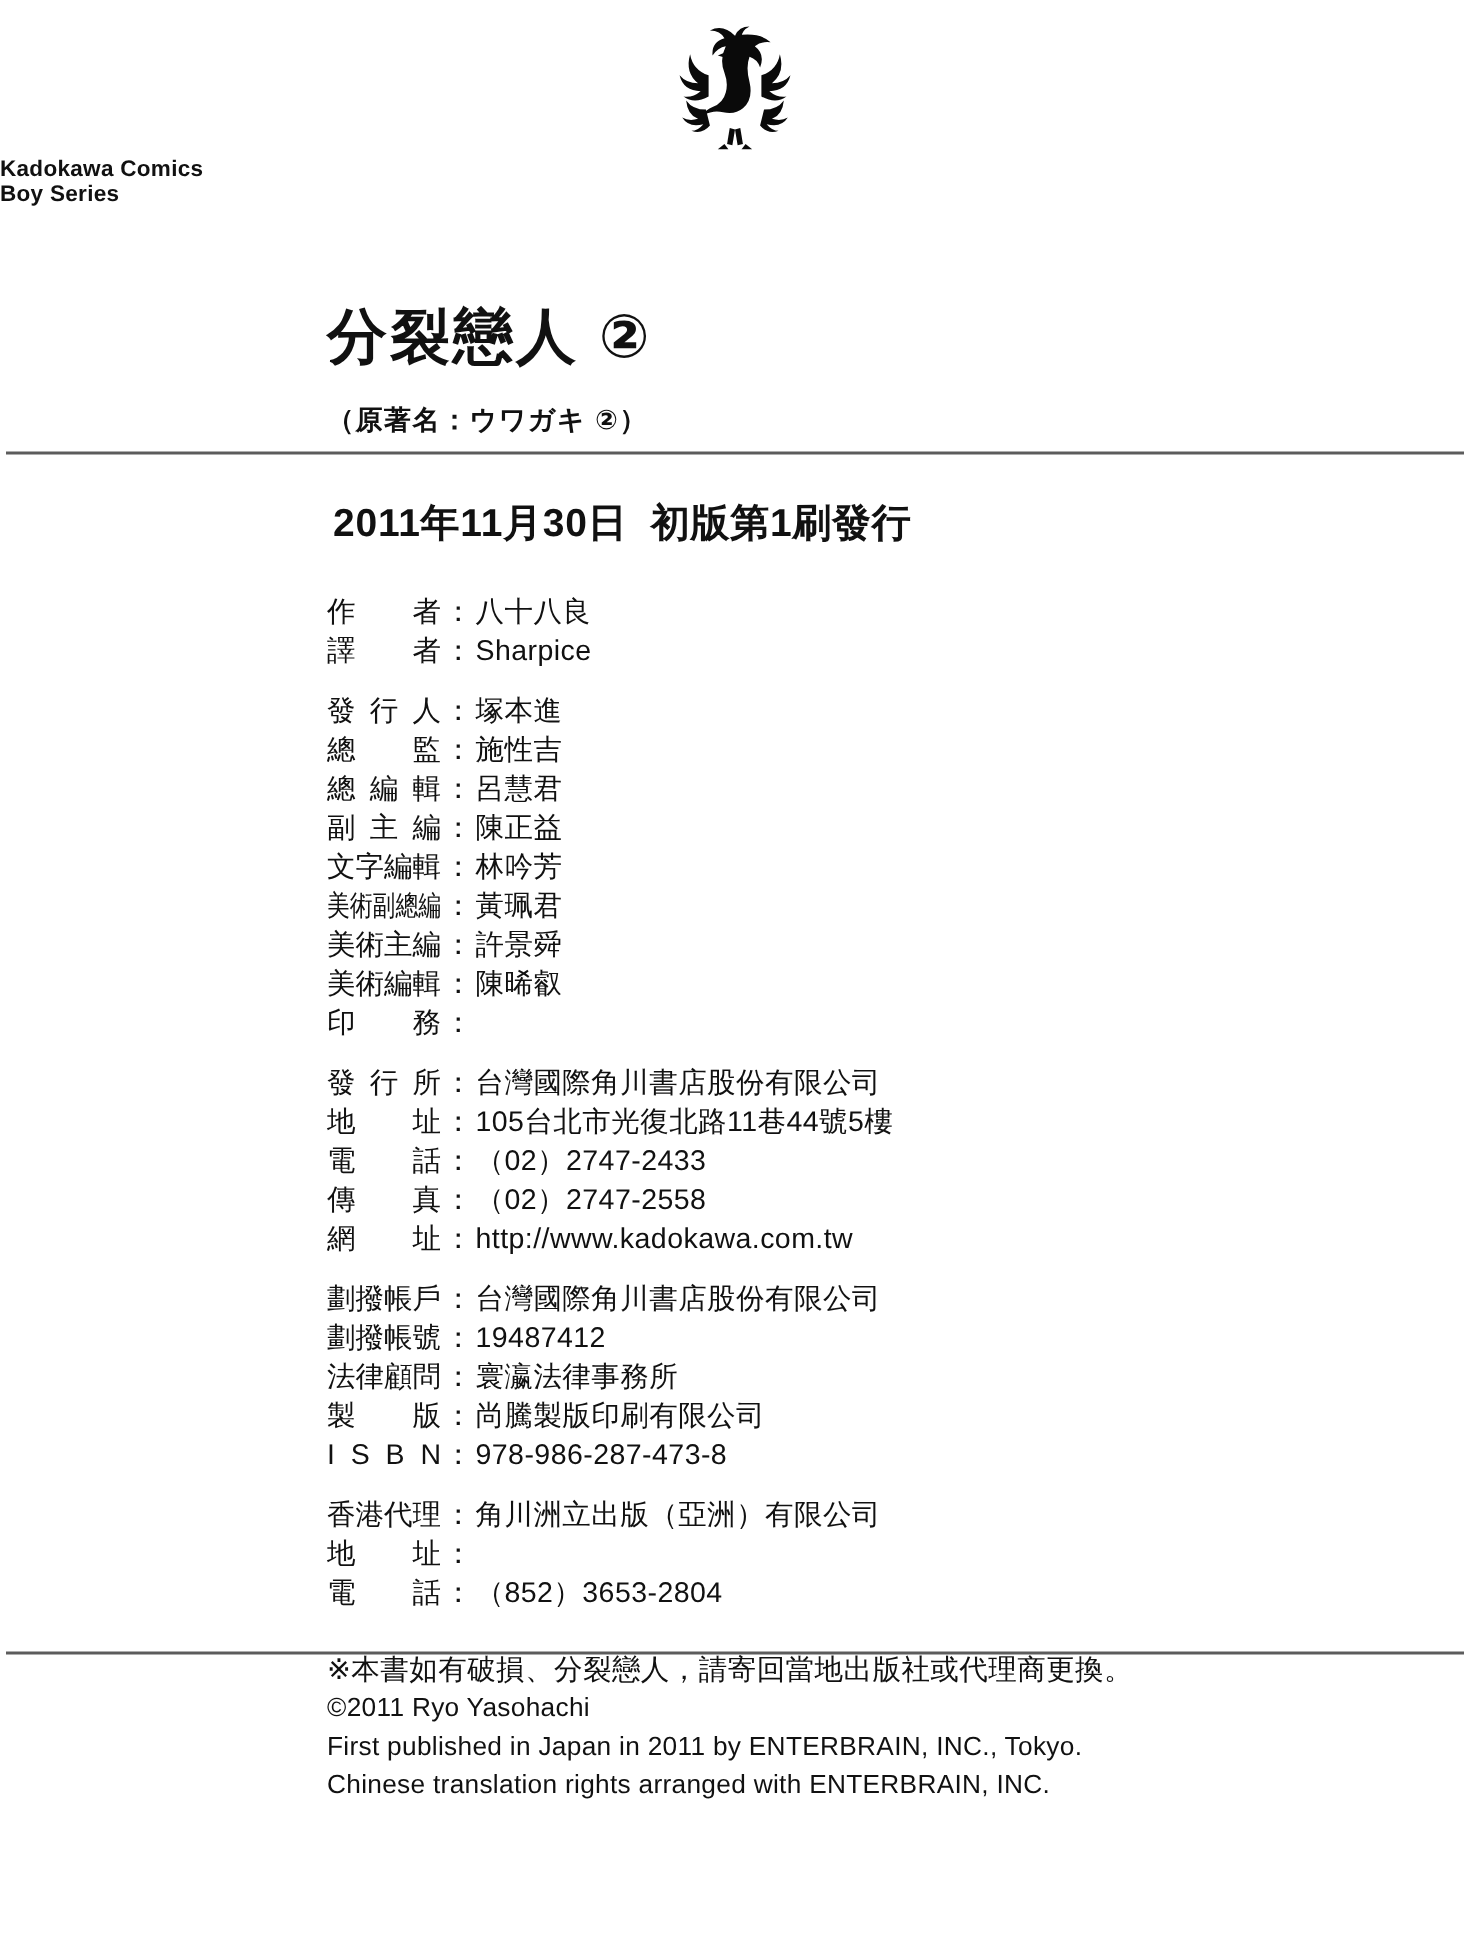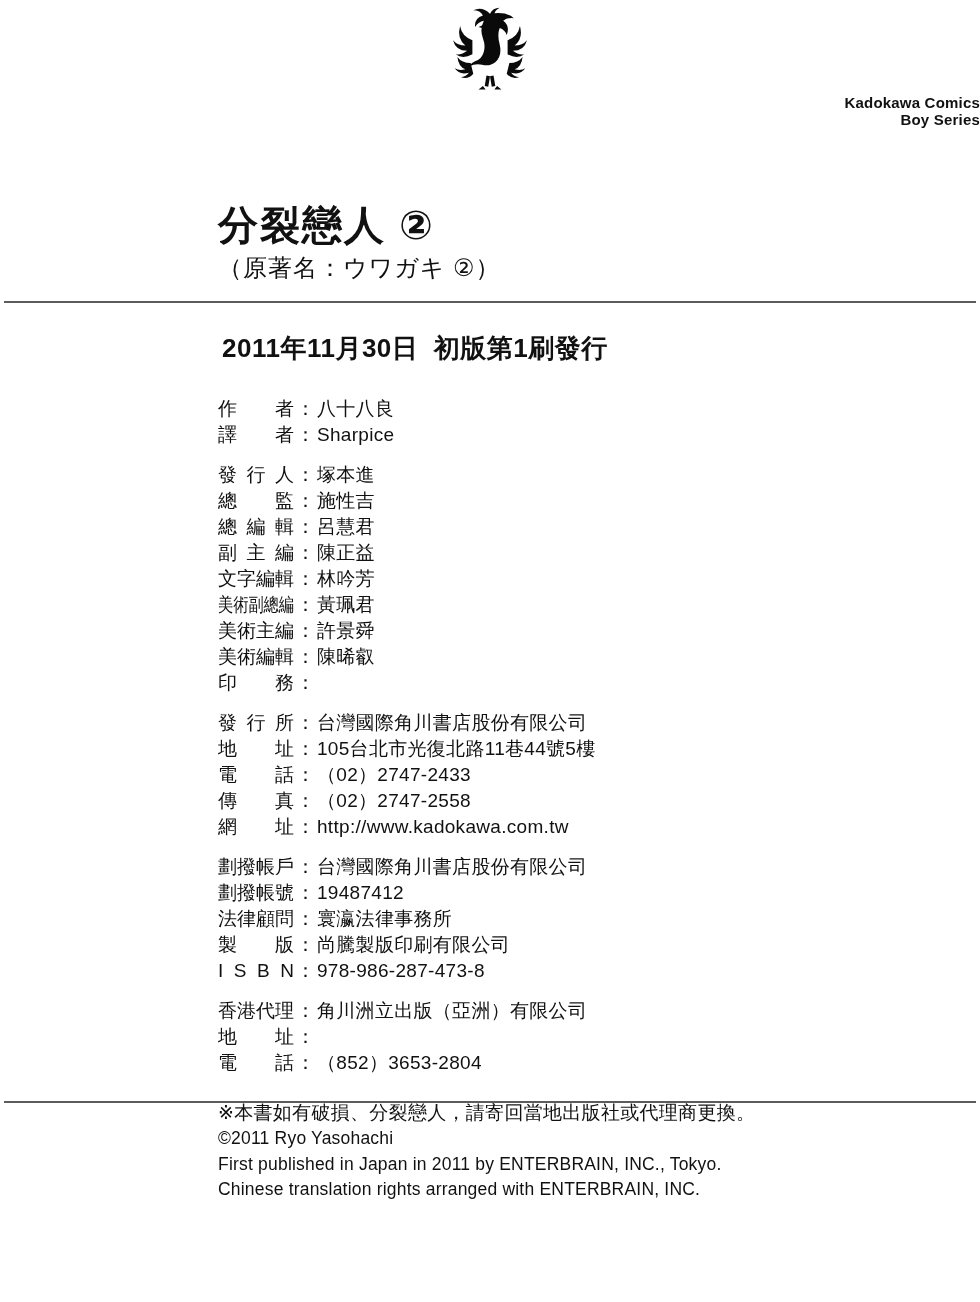--- a/index.html
+++ b/index.html
@@ -9,44 +9,44 @@
     width: 980px;
     height: 1302px;
     font-family: "Liberation Sans", "DejaVu Sans", sans-serif;
     color: #111111;
     overflow: hidden;
   }
 
   
   .logo-block {
     position: absolute;
-    top: 4px; left: 0; right: 0;
-    text-align: right;
+    top: 14px; left: 0; right: 0;
+    text-align: left;
   }
   .phoenix { display: block; margin: 0 auto; }
   .brand-line {
     font-size: 15px;
     font-weight: bold;
     line-height: 17px;
     letter-spacing: 0.2px;
   }
 
   
   .title-block { position: absolute; left: 218px; top: 202px; }
   .book-title {
     font-size: 40px;
     font-weight: bold;
     letter-spacing: 2px;
     line-height: 46px;
     white-space: pre;
   }
   .orig-title {
-    font-size: 24px;
-    font-weight: normal;
-    margin-top: 4px;
+    font-size: 18px;
+    font-weight: bold;
+    margin-top: 20px;
     letter-spacing: 1px;
     white-space: pre;
   }
 
   
   .rule { position: absolute; left: 4px; right: 4px; height: 2px; background: #5c5c5c; }
   .rule-top { top: 301px; }
   .rule-bottom { top: 1101px; }
 
   

